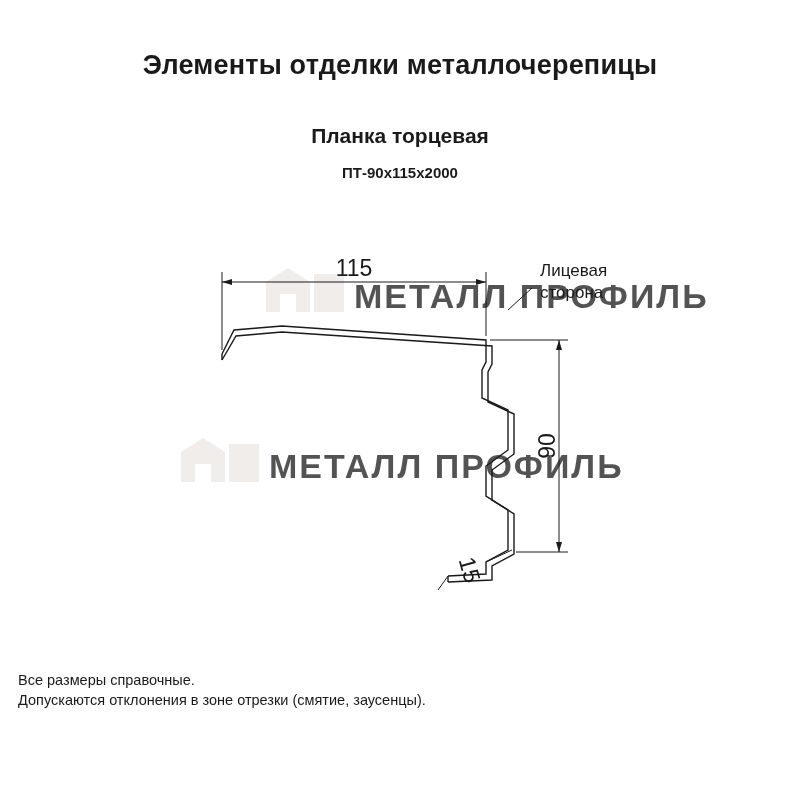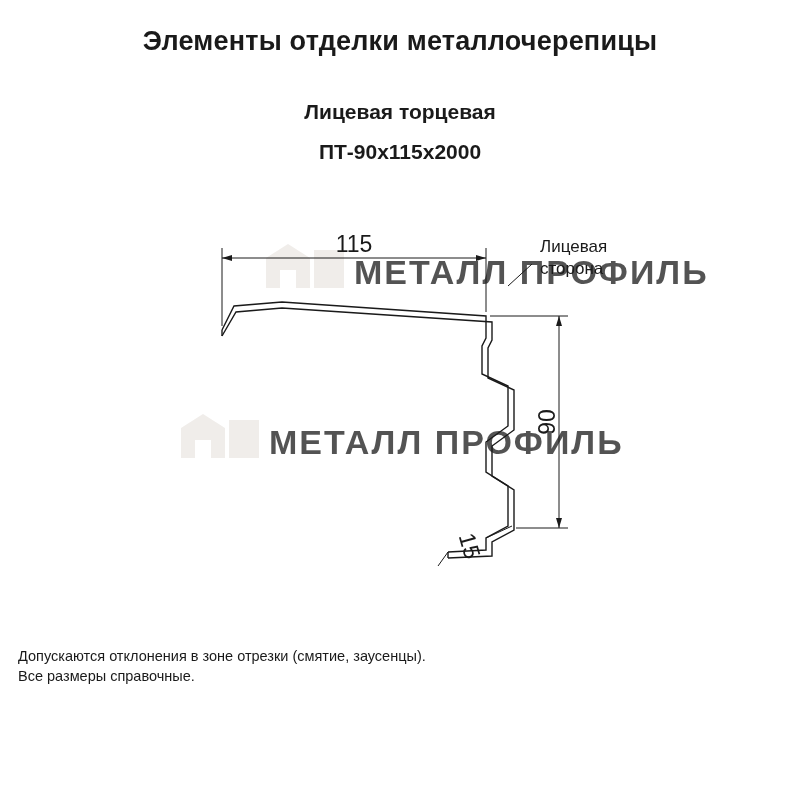--- a/index.html
+++ b/index.html
@@ -12,20 +12,21 @@
     background: #ffffff;
     font-family: "Liberation Sans", sans-serif;
     color: #1a1a1a;
     position: relative;
     overflow: hidden;
   }
   .page {
     position: relative;
     width: 800px;
     height: 708px;
+    margin-top: 24px;
   }
   .title {
     position: absolute;
     top: 26px;
     left: 0;
     width: 800px;
     text-align: center;
     font-size: 27px;
     font-weight: bold;
     letter-spacing: 0.2px;
@@ -38,21 +39,21 @@
     text-align: center;
     font-size: 21px;
     font-weight: bold;
   }
   .code {
     position: absolute;
     top: 140px;
     left: 0;
     width: 800px;
     text-align: center;
-    font-size: 21px;
+    font-size: 15px;
     font-weight: bold;
   }
   .drawing {
     position: absolute;
     top: 190px;
     left: 16px;
     width: 800px;
     height: 420px;
   }
   .watermark {
@@ -79,21 +80,21 @@
     font-family: "Liberation Sans", sans-serif;
     fill: #1a1a1a;
   }
 </style>
 </head>
 <body>
 
 <div class="page">
 
   <div class="title">Элементы отделки металлочерепицы</div>
-  <div class="subtitle">Лицевая торцевая</div>
+  <div class="subtitle">Планка торцевая</div>
   <div class="code">ПТ-90х115х2000</div>
 
   <div class="watermark">
     <svg width="800" height="400" viewBox="0 0 800 400">
       <g opacity="0.75">
 
         <g transform="translate(250,62)">
           <g fill="#ebe7e3">
             <path d="M0,6 L22,-8 L44,6 L44,36 L30,36 L30,18 L14,18 L14,36 L0,36 Z"></path>
             <rect x="48" y="-2" width="30" height="38"></rect>
@@ -184,17 +185,17 @@
 
       <g stroke="#1a1a1a" fill="none" stroke-width="1">
         <path d="M492,96 L516,74"></path>
       </g>
       <text x="524" y="62" font-size="17">Лицевая</text>
       <text x="524" y="84" font-size="17">сторона</text>
     </svg>
   </div>
 
   <div class="footer">
+    <div>Все размеры справочные.</div>
     <div>Допускаются отклонения в зоне отрезки (смятие, заусенцы).</div>
-    <div>Все размеры справочные.</div>
   </div>
 
 </div>
 
 </body></html>

